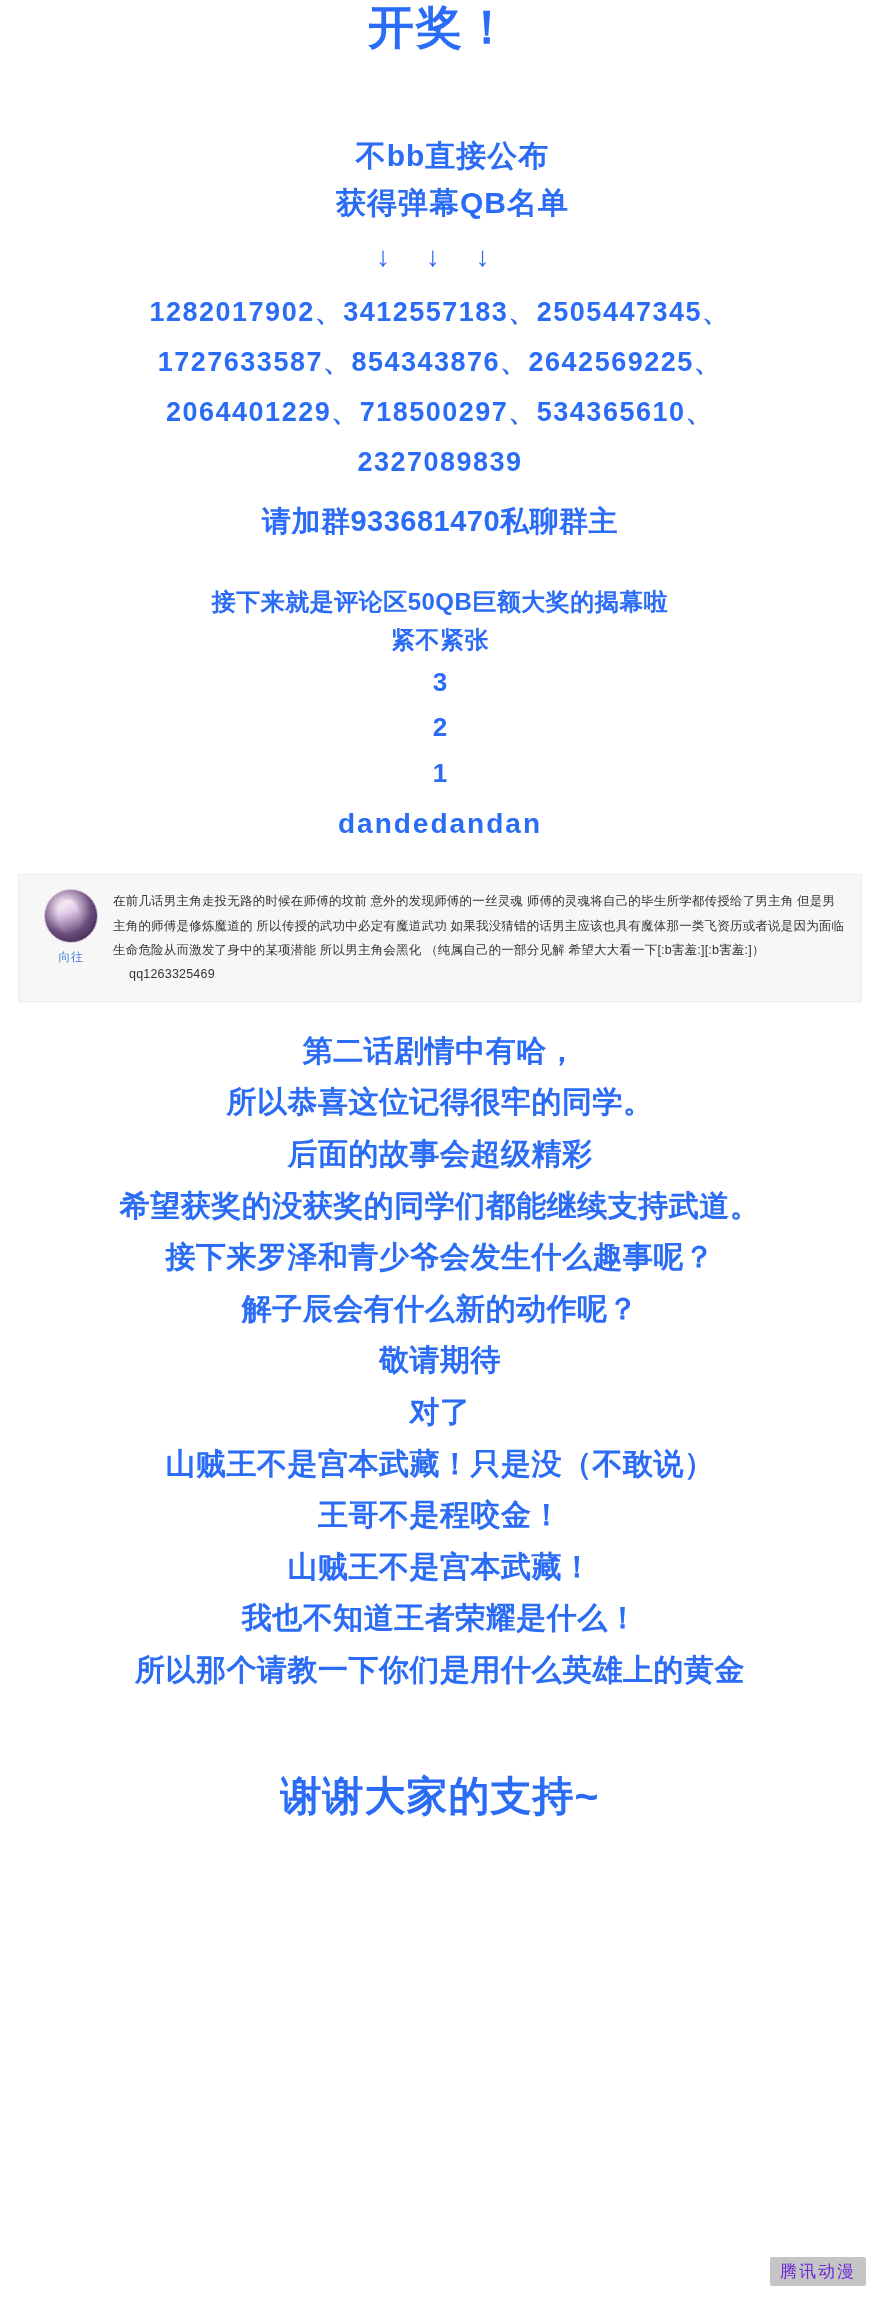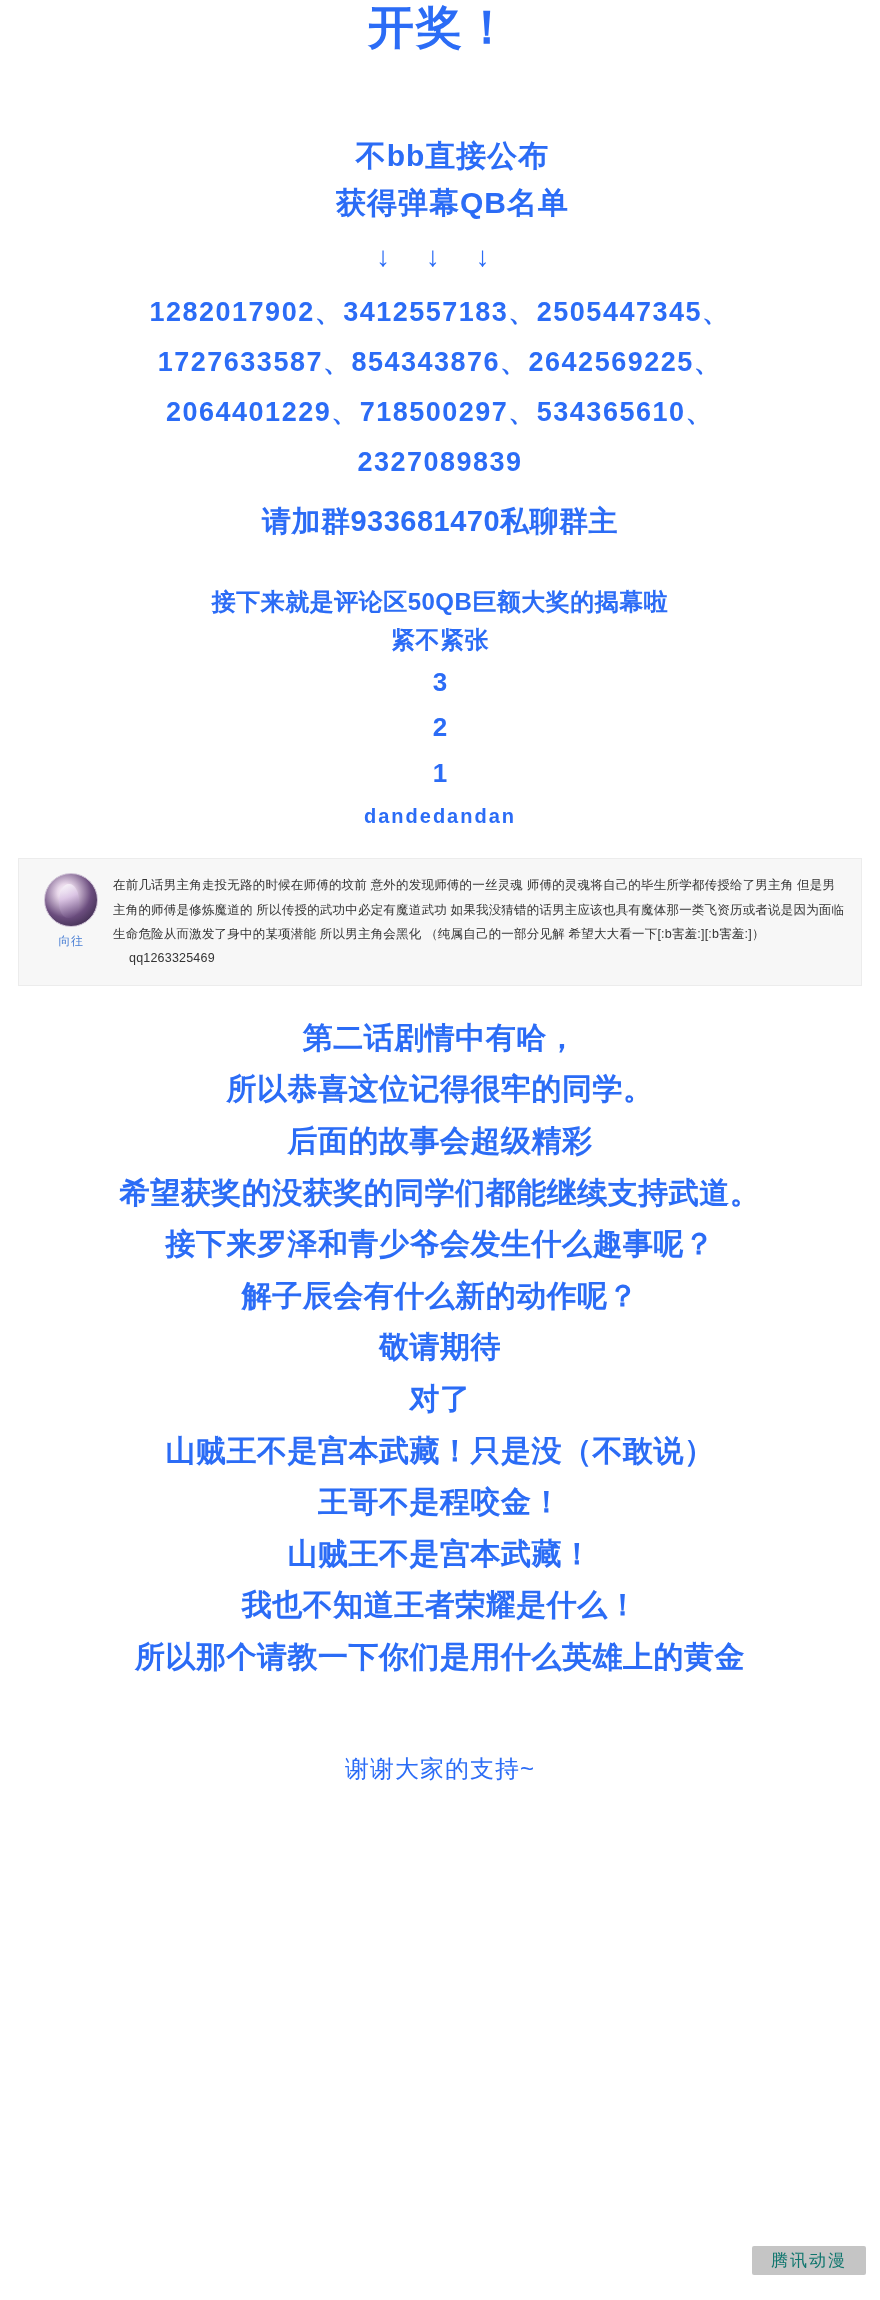--- a/index.html
+++ b/index.html
@@ -74,21 +74,21 @@
     font-weight: bold;
     line-height: 1.6;
     letter-spacing: 0.5px;
   }
   .countdown {
     font-size: 26px;
     font-weight: bold;
     line-height: 1.75;
   }
   .dande {
-    font-size: 20px;
+    font-size: 28px;
     font-weight: bold;
     letter-spacing: 2px;
     line-height: 2.0;
   }
   
   .comment-card {
     margin: 22px 18px 0 18px;
     background: #f7f7f7;
     border: 1px solid #ececec;
     display: flex;
@@ -134,40 +134,41 @@
     color: #333333;
     line-height: 1.95;
     letter-spacing: 0.2px;
     padding-top: 2px;
   }
   .comment-body .qq {
     margin-left: 16px;
   }
   .tail {
     margin-top: 26px;
+    font-family: Liberation Mono, monospace;
   }
   .tail-line {
     font-size: 30px;
     font-weight: bold;
     line-height: 1.72;
     letter-spacing: 0.5px;
   }
   .thanks {
-    font-size: 24px;
-    font-weight: normal;
+    font-size: 41px;
+    font-weight: bold;
     letter-spacing: 1px;
   }
   .watermark {
     position: absolute;
     right: 14px;
-    bottom: 25px;
+    bottom: 14px;
     background: rgba(150,150,150,0.55);
-    color: #0f766e;
+    color: #6d28d9;
     font-size: 17px;
-    padding: 3px 19px;
+    padding: 3px 10px;
     letter-spacing: 2px;
     border-radius: 2px;
   }
 </style>
 </head>
 <body>
 
 <div class="page">
 
   <div class="title blue center">开奖！</div>

